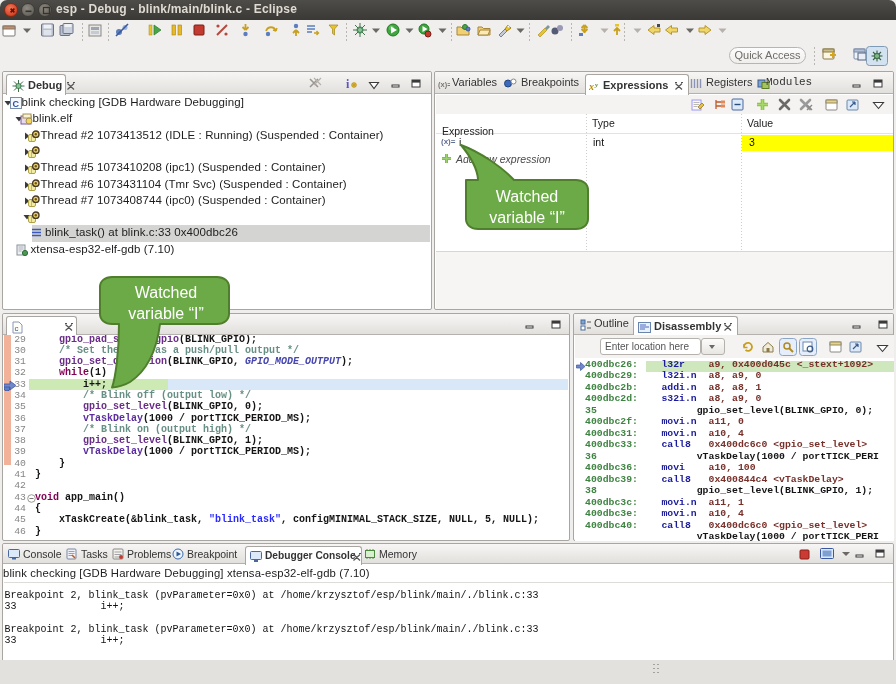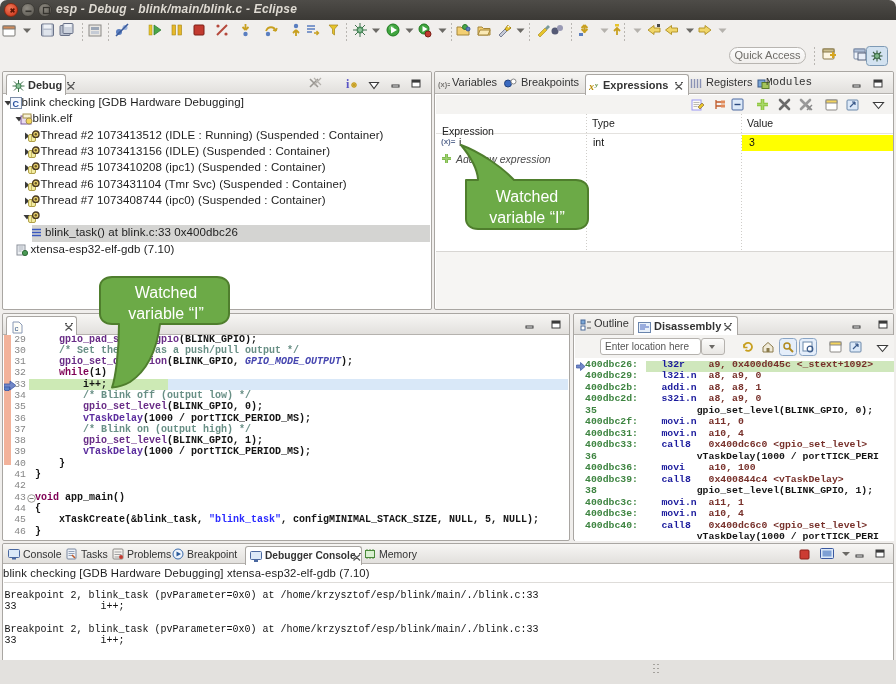--- a/index.html
+++ b/index.html
@@ -3,21 +3,21 @@
 <meta charset="utf-8">
 <style>
 * { margin:0; padding:0; box-sizing:border-box; }
 html,body { width:896px; height:684px; overflow:hidden; }
 body { position:relative; background:#f0eeec; font-family:"Liberation Sans",sans-serif; }
 .abs { position:absolute; }
 
 #titlebar { left:0; top:0; width:896px; height:20px;
   background:linear-gradient(#4e4c48,#3b3935); border-radius:7px 7px 0 0; }
 #titlebar .btn { position:absolute; top:3px; width:14px; height:14px; border-radius:50%; }
-#title-text { position:absolute; left:56px; top:2px; color:#dfdbd3; font-size:12px; font-weight:bold; letter-spacing:0.2px;font-style:italic; }
+#title-text { position:absolute; left:56px; top:2px; color:#dfdbd3; font-size:12px; font-weight:bold; letter-spacing:0.2px; }
 
 #toolbar { left:0; top:20px; width:896px; height:51px; background:#f1efed; }
 .sep { position:absolute; top:3px; width:1px; height:18px;
   background:repeating-linear-gradient(#b9b6b2 0 2px, transparent 2px 4px); }
 .drop { position:absolute; top:11px; width:0; height:0; border-left:3.5px solid transparent; border-right:3.5px solid transparent; border-top:4px solid #6b6965; }
 
 #qa { position:absolute; left:729px; top:27px; width:77px; height:17px; border:1px solid #b8b5b1; border-radius:9px; background:linear-gradient(#fdfdfd,#f0eeec); color:#6e6c68; font-size:11px; text-align:center; line-height:15px; }
 
 .panel { position:absolute; background:#fff; border:1px solid #a9a6a2; border-radius:2px; }
 .tabbar { position:absolute; left:0; top:0; right:0; height:22px;
@@ -303,21 +303,20 @@
       <span class="abs" style="left:37.5px;top:33.6px">Thread #2 1073413512 (IDLE : Running) (Suspended : Container)</span>
       <svg class="abs" style="left:20px;top:52.900000000000006px" width="8" height="8">
         <path d="M2 0.5 L6.5 4 L2 7.5 Z" fill="#3a3a3a"></path>
       </svg>
       <svg class="abs" style="left:25px;top:50.900000000000006px" width="13" height="12">
         <rect x="0.5" y="4.5" width="7" height="7" rx="1.5" fill="#f2eca2" stroke="#b0a048"></rect>
         <line x1="3.5" y1="5" x2="3.5" y2="11" stroke="#c8b860" stroke-width="1"></line>
         <circle cx="7.8" cy="4.2" r="3.2" fill="#e7cf6a" stroke="#4a3a22" stroke-width="1.4"></circle>
         <circle cx="7.8" cy="4.2" r="1.2" fill="#6a5a2a"></circle>
       </svg>
-      <span class="abs" style="left:37.5px;top:49.900000000000006px">Thread #3 1073413156 (IDLE) (Suspended : Container)</span>
       <svg class="abs" style="left:20px;top:69.2px" width="8" height="8">
         <path d="M2 0.5 L6.5 4 L2 7.5 Z" fill="#3a3a3a"></path>
       </svg>
       <svg class="abs" style="left:25px;top:67.2px" width="13" height="12">
         <rect x="0.5" y="4.5" width="7" height="7" rx="1.5" fill="#f2eca2" stroke="#b0a048"></rect>
         <line x1="3.5" y1="5" x2="3.5" y2="11" stroke="#c8b860" stroke-width="1"></line>
         <circle cx="7.8" cy="4.2" r="3.2" fill="#e7cf6a" stroke="#4a3a22" stroke-width="1.4"></circle>
         <circle cx="7.8" cy="4.2" r="1.2" fill="#6a5a2a"></circle>
       </svg>
       <span class="abs" style="left:37.5px;top:66.2px">Thread #5 1073410208 (ipc1) (Suspended : Container)</span>

